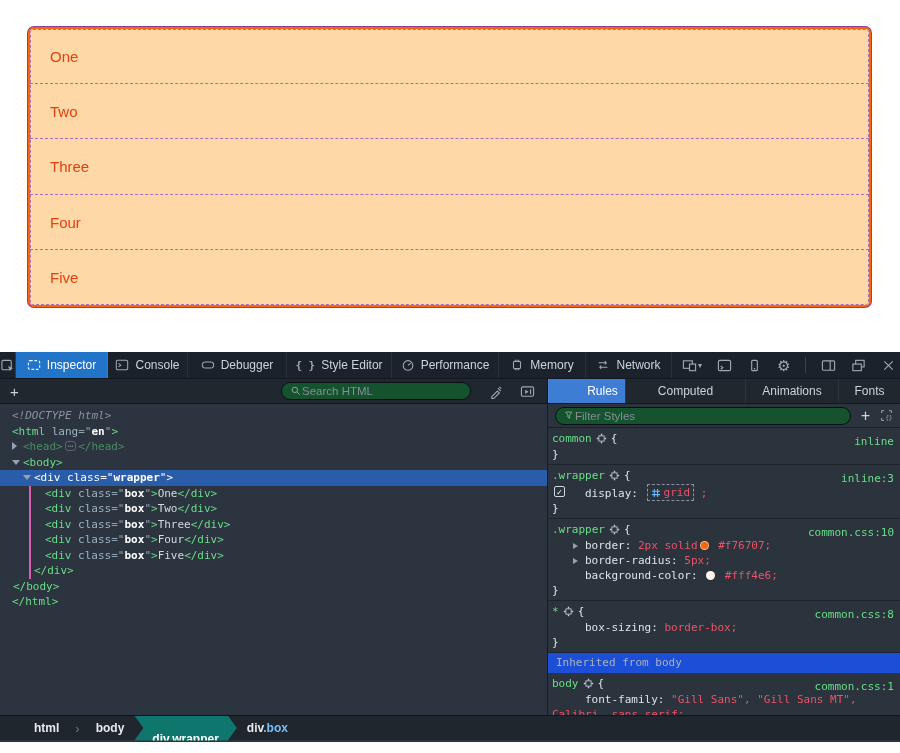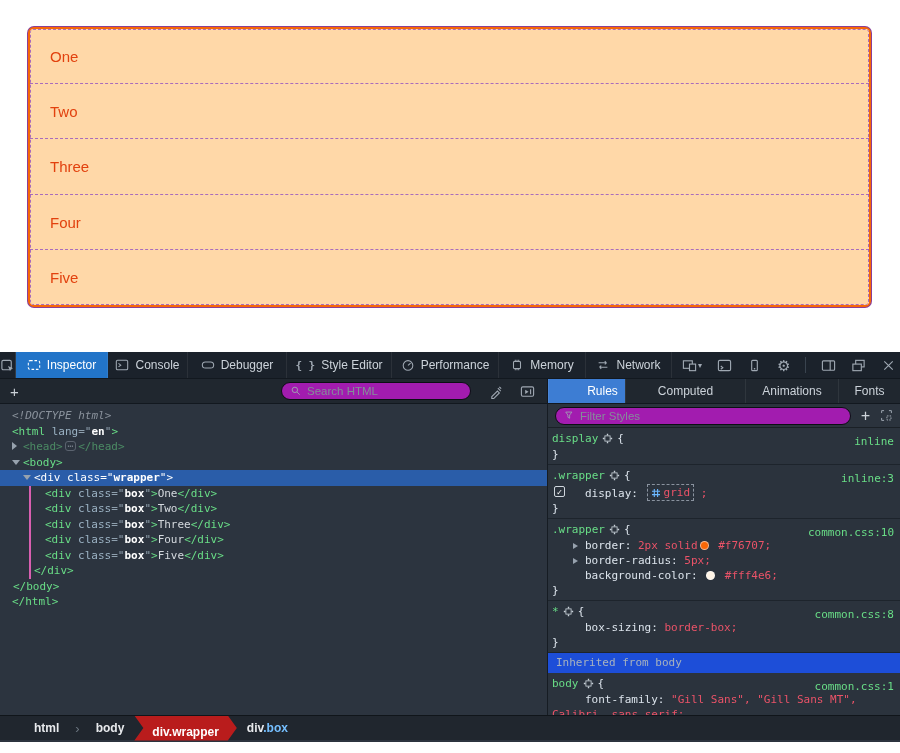--- a/index.html
+++ b/index.html
@@ -35,22 +35,22 @@
   .tool-tab.active { background:#2274c8; color:#fff; }
   .tool-tab.active .ic { color:#fff; }
   .right-icons { margin-left:auto; display:flex; align-items:center; gap:15px; padding:0 10px; }
   .ri-sep { width:1px; height:16px; background:#39434e; }
   .caret { font-size:8px; color:#9fa8b2; margin-left:1px; }
 
   
   .row2 { display:flex; height:25px; background:#20272f; border-bottom:1px solid #12181f; }
   .row2-left { width:548px; display:flex; align-items:center; border-right:1px solid #12181f; }
   .plus-btn { font-size:15px; color:#ccd2d8; padding:0 10px; margin-right:auto; }
-  .pill { display:flex; align-items:center; gap:5px; height:18px; width:190px;
-    background:#a21caf; border:1px solid #0b0f14; border-radius:9px; padding:0 8px; }
+  .pill { display:flex; align-items:center; height:18px; width:190px;
+    background:#14532d; border:1px solid #0b0f14; border-radius:9px; padding:0 8px; }
   .pill input { flex:1; background:transparent; border:none; outline:none;
     color:#b6bfc9; font:11.5px "Liberation Sans",sans-serif; min-width:0; }
   .pill input::placeholder { color:#848e99; }
   .row2-left .pill { margin-right:10px; }
   .row2-left .tool-ic { padding:0 8px; }
   .side-tabs { flex:1; display:flex; }
   .side-tab { display:flex; align-items:center; justify-content:center; font-size:12px;
     color:#ccd3da; border-left:1px solid rgba(255,255,255,.07); }
   .side-tab.active { background:#3d7dd3; color:#fff; }
 
@@ -105,21 +105,21 @@
   .gridbadge { display:inline-flex; align-items:center; gap:3px; border:1px dashed #8a939f;
     padding:0 3px; margin-left:2px; text-indent:0; vertical-align:-1px; }
   .gridbadge .v { color:#eb5368; }
   .inh-header { background:#1d4ed8; color:#a7b2be; padding:3px 8px; line-height:14px; }
 
   
   .crumbs { display:flex; align-items:center; height:25px; background:#20262e;
     border-top:1px solid #10151a; font-size:12px; padding-left:26px; }
   .crumb { color:#e8eaed; font-weight:bold; padding:0 8px; }
   .crumb-sep { color:#6c7680; font-size:13px; padding:0 8px; }
-  .crumb.sel { background:#b91c1c; color:#fff; height:25px; line-height:25px; padding:4px 18px;
+  .crumb.sel { background:#0f766e; color:#fff; height:25px; line-height:25px; padding:11px 18px;
     clip-path:polygon(0 0, calc(100% - 9px) 0, 100% 50%, calc(100% - 9px) 100%, 0 100%, 9px 50%);
     margin:0 2px; }
   .crumb .sub { color:#75bfff; font-weight:bold; }
 </style>
 </head>
 <body>
 
 <div class="screen">
 
   <section class="page">
@@ -307,21 +307,21 @@
           <span class="plus-btn" style="padding:0;margin:0;">+</span>
           <span class="ic">
               <svg width="13" height="13" viewBox="0 0 16 16" fill="none" stroke="currentColor" stroke-width="1.2">
                 <path d="M2 5V2h3M11 2h3v3M2 11v3h3"></path>
                 <rect x="8.5" y="8.5" width="5" height="5" stroke-dasharray="2 1.4"></rect>
               </svg>
             </span>
         </div>
         <div id="rules-list">
             <div class="rule">
-              <div class="sel-line"><span class="sel-name">display</span><span class="sel-ic ic" style="color: rgb(201, 210, 218);"><svg width="11" height="11" viewBox="0 0 16 16" fill="none" stroke="currentColor" stroke-width="1.2">
+              <div class="sel-line"><span class="sel-name">common</span><span class="sel-ic ic" style="color: rgb(201, 210, 218);"><svg width="11" height="11" viewBox="0 0 16 16" fill="none" stroke="currentColor" stroke-width="1.2">
                     <rect x="4.2" y="4.2" width="7.6" height="7.6"></rect>
                     <path d="M8 1.2v2.4M8 12.4v2.4M1.2 8h2.4M12.4 8h2.4" stroke-width="2"></path>
                   </svg></span><span>{</span><span class="note">inline</span></div>
               <div class="brace">}</div>
             </div>
             <div class="rule">
               <div class="sel-line"><span class="sel-name">.wrapper</span><span class="sel-ic ic" style="color: rgb(201, 210, 218);"><svg width="11" height="11" viewBox="0 0 16 16" fill="none" stroke="currentColor" stroke-width="1.2">
                     <rect x="4.2" y="4.2" width="7.6" height="7.6"></rect>
                     <path d="M8 1.2v2.4M8 12.4v2.4M1.2 8h2.4M12.4 8h2.4" stroke-width="2"></path>
                   </svg></span><span>{</span><span class="note">inline:3</span></div>

